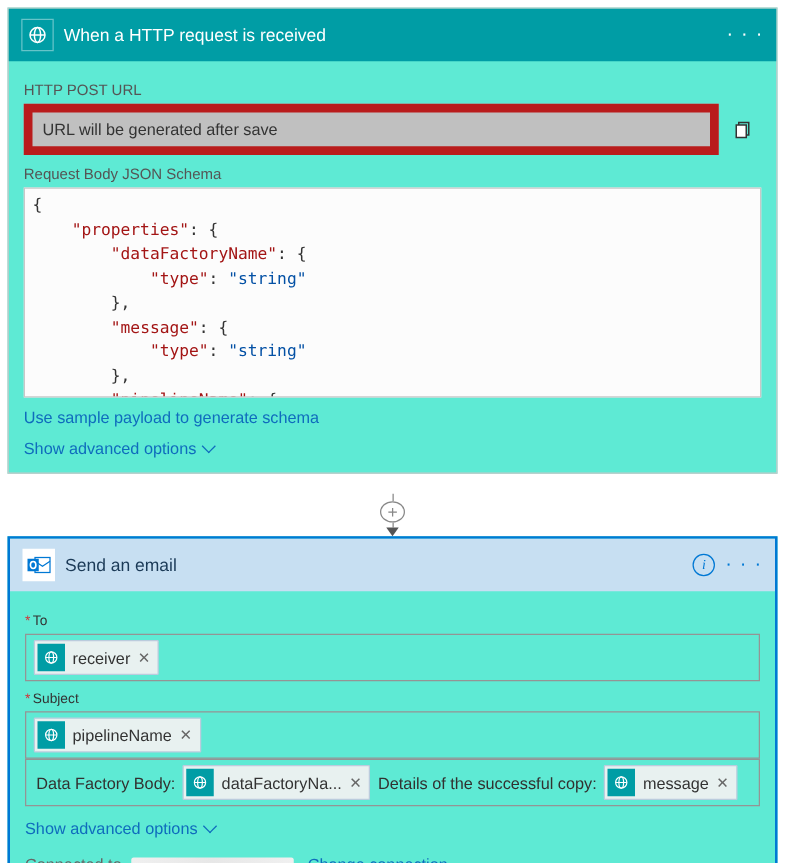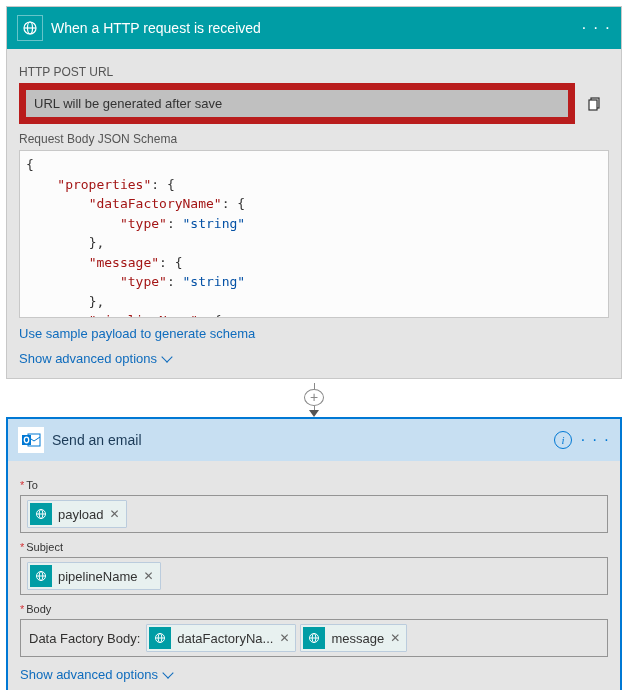--- a/index.html
+++ b/index.html
@@ -6,22 +6,22 @@
   body {
     font-family: "Segoe UI", Arial, sans-serif;
     background: #fff;
     padding: 6px;
     width: 628px;
     font-size: 13px;
     color: #323130;
   }
   .card {
     border: 1px solid #c8c8c8;
-    background: #e5e5e5;
-    margin-bottom: 4px;
+    background: #5eead4;
+    margin-bottom: 16px;
   }
   .card-header {
     display: flex;
     align-items: center;
     padding: 8px 10px;
     color: #fff;
   }
   .http-header { background: #009da5; }
   .email-header { background: #c7dff2; color: #1b3a57; position: relative; }
   .email-card { border: 2px solid #0078d4; }
@@ -207,54 +207,54 @@
     <div class="req-label"><span class="req-star">*</span><span>To</span></div>
     <div class="input-box" id="to-box">
         <span class="token">
           <span class="tok-icon">
             <svg width="12" height="12" viewBox="0 0 16 16">
               <circle cx="8" cy="8" r="6" fill="none" stroke="#fff" stroke-width="1.3"></circle>
               <ellipse cx="8" cy="8" rx="2.5" ry="6" fill="none" stroke="#fff" stroke-width="1.3"></ellipse>
               <line x1="2" y1="8" x2="14" y2="8" stroke="#fff" stroke-width="1.3"></line>
             </svg>
           </span>
-          <span>payload</span>
+          <span>receiver</span>
           <span class="tok-x">✕</span>
         </span>
       </div>
 
     <div class="req-label"><span class="req-star">*</span><span>Subject</span></div>
     <div class="input-box" id="subject-box">
         <span class="token">
           <span class="tok-icon">
             <svg width="12" height="12" viewBox="0 0 16 16">
               <circle cx="8" cy="8" r="6" fill="none" stroke="#fff" stroke-width="1.3"></circle>
               <ellipse cx="8" cy="8" rx="2.5" ry="6" fill="none" stroke="#fff" stroke-width="1.3"></ellipse>
               <line x1="2" y1="8" x2="14" y2="8" stroke="#fff" stroke-width="1.3"></line>
             </svg>
           </span>
           <span>pipelineName</span>
           <span class="tok-x">✕</span>
         </span>
       </div>
 
-    <div class="req-label"><span class="req-star">*</span><span>Body</span></div>
     <div class="input-box" id="body-box">
         <span class="plain-text">Data Factory Body:</span>
         <span class="token">
           <span class="tok-icon">
             <svg width="12" height="12" viewBox="0 0 16 16">
               <circle cx="8" cy="8" r="6" fill="none" stroke="#fff" stroke-width="1.3"></circle>
               <ellipse cx="8" cy="8" rx="2.5" ry="6" fill="none" stroke="#fff" stroke-width="1.3"></ellipse>
               <line x1="2" y1="8" x2="14" y2="8" stroke="#fff" stroke-width="1.3"></line>
             </svg>
           </span>
           <span>dataFactoryNa...</span>
           <span class="tok-x">✕</span>
         </span>
+        <span class="plain-text">Details of the successful copy:</span>
         <span class="token">
           <span class="tok-icon">
             <svg width="12" height="12" viewBox="0 0 16 16">
               <circle cx="8" cy="8" r="6" fill="none" stroke="#fff" stroke-width="1.3"></circle>
               <ellipse cx="8" cy="8" rx="2.5" ry="6" fill="none" stroke="#fff" stroke-width="1.3"></ellipse>
               <line x1="2" y1="8" x2="14" y2="8" stroke="#fff" stroke-width="1.3"></line>
             </svg>
           </span>
           <span>message</span>
           <span class="tok-x">✕</span>

